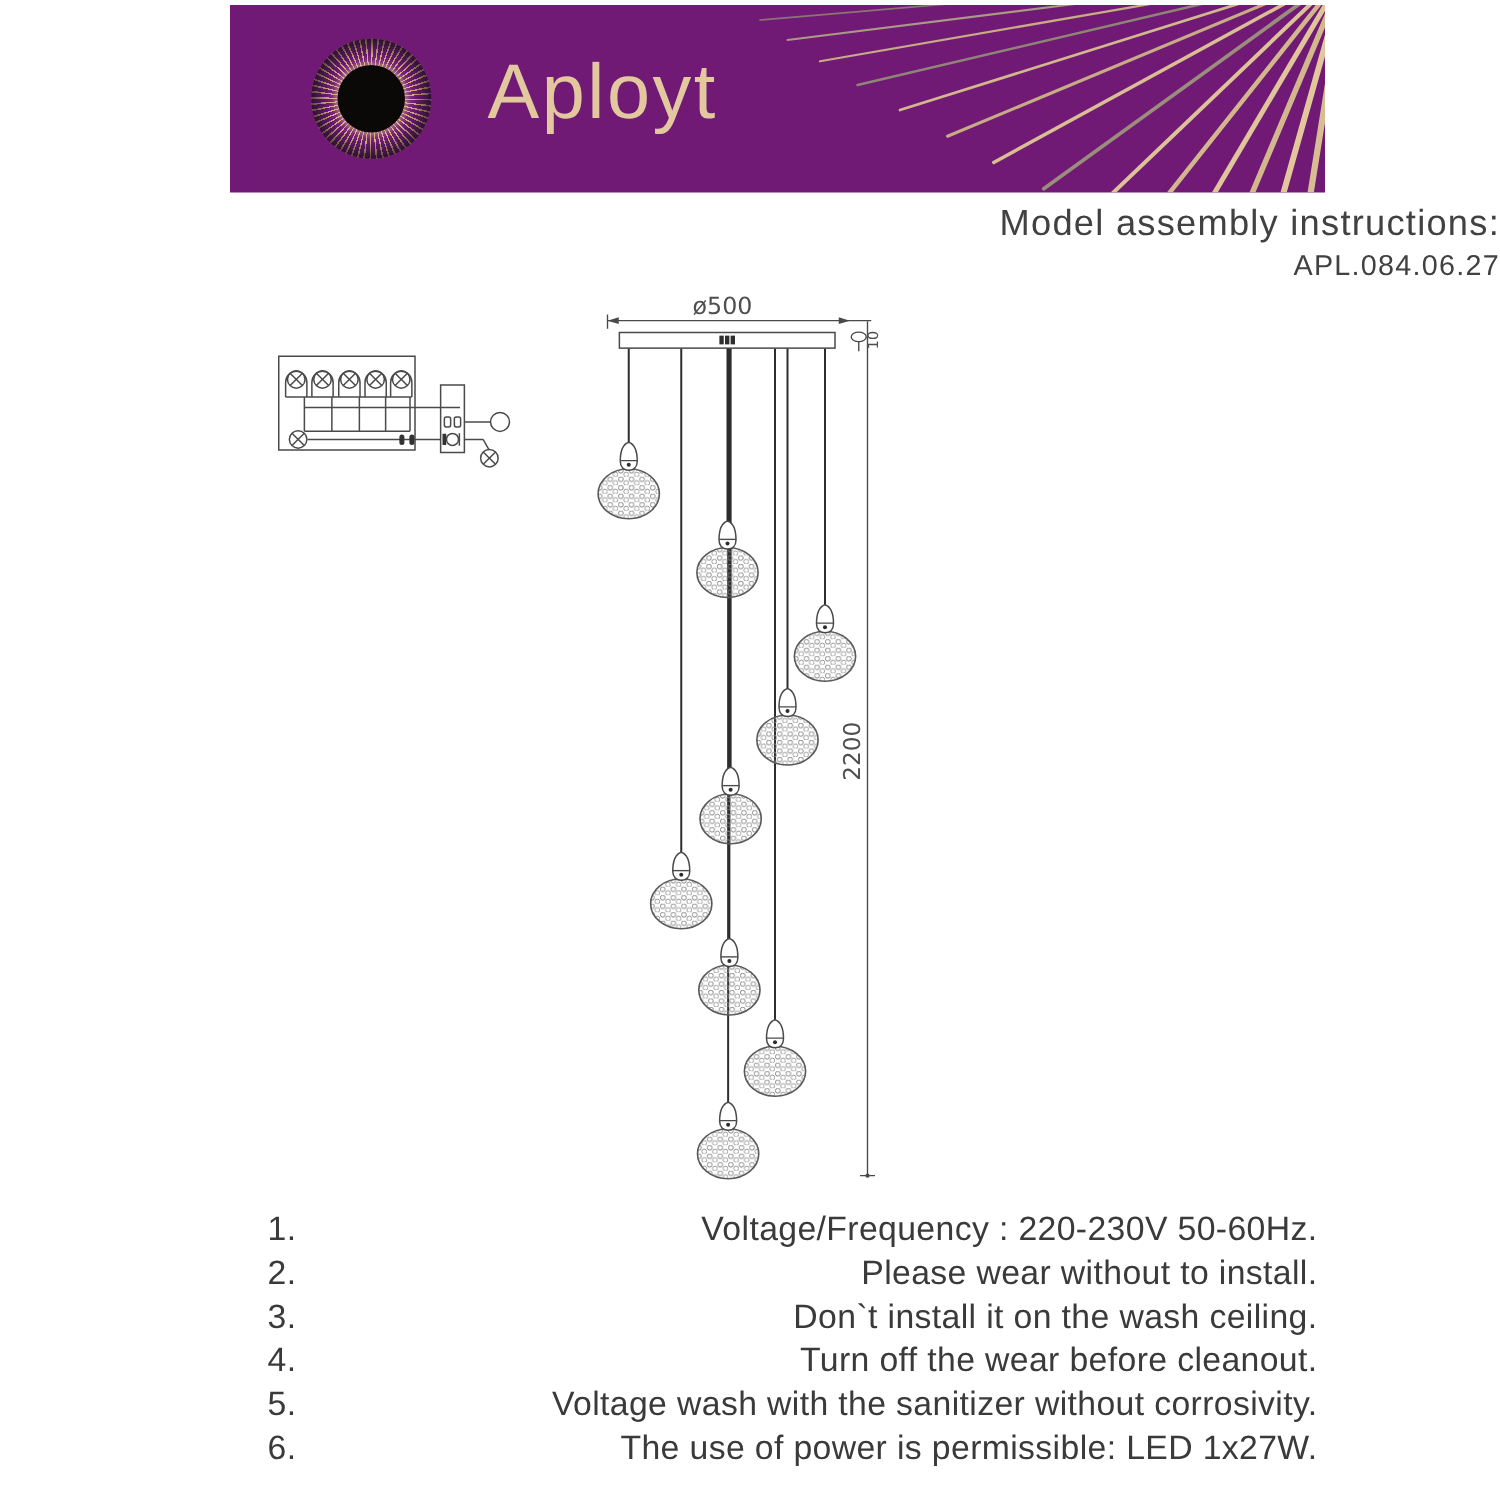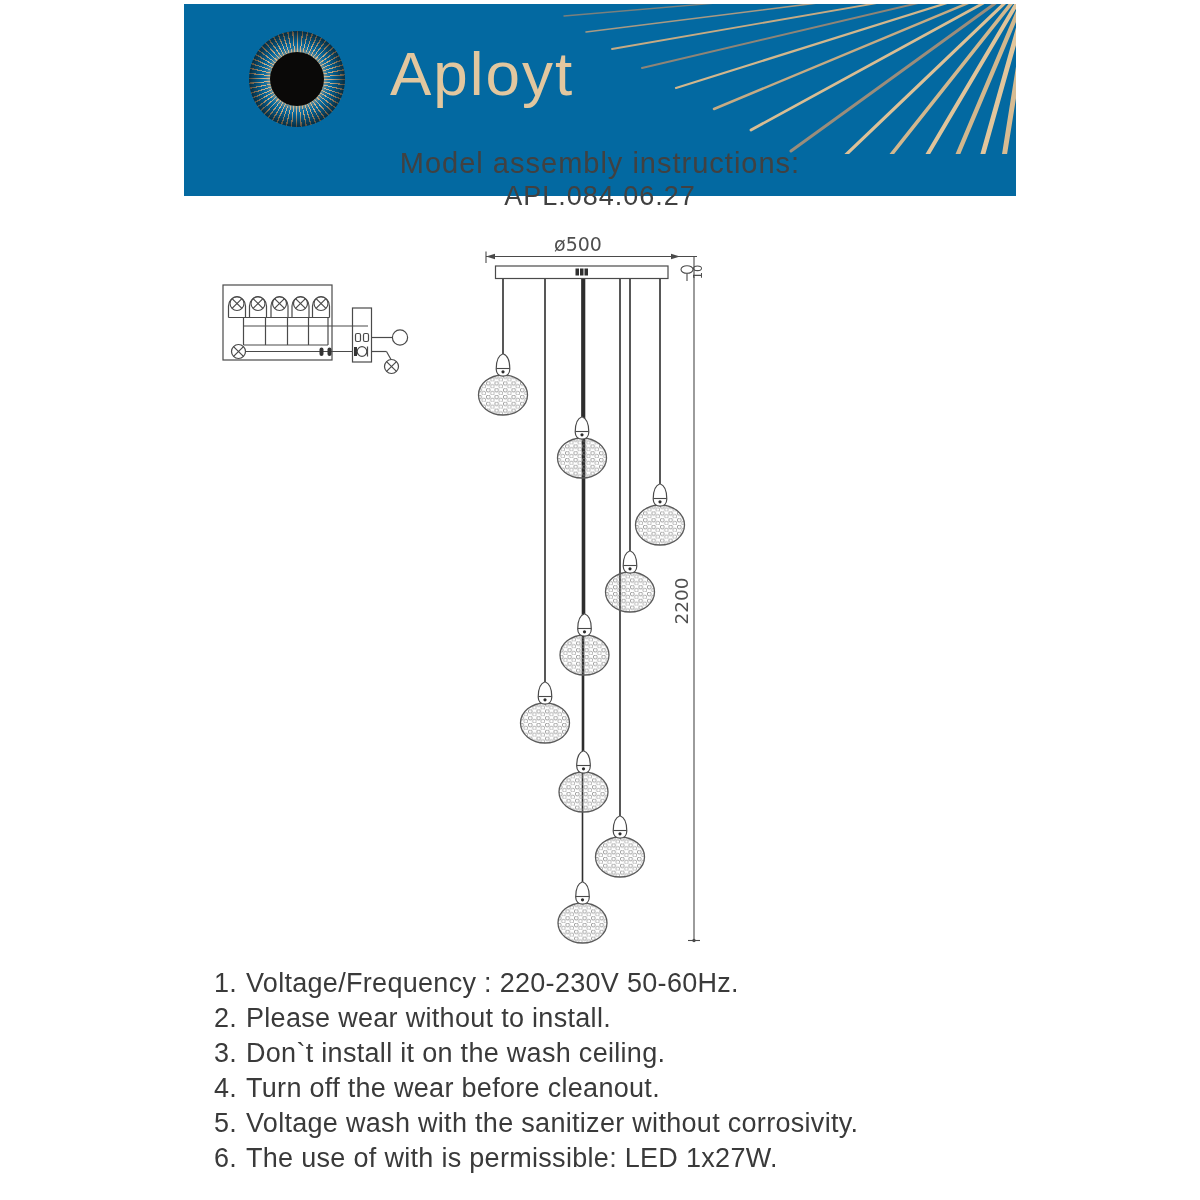--- a/index.html
+++ b/index.html
@@ -1,47 +1,47 @@
 <!DOCTYPE html>
 <html><head>
 <meta charset="utf-8">
 <style>
   html,body{margin:0;padding:0;background:#ffffff;}
   .page{position:relative;width:1200px;height:1200px;background:#ffffff;overflow:hidden;
         font-family:"Liberation Sans",sans-serif;}
 
   
-  .banner{position:absolute;left:184px;top:4px;width:832px;height:192px;background:#0369a1;overflow:hidden;}
+  .banner{position:absolute;left:184px;top:4px;width:832px;height:150px;background:#701a75;overflow:hidden;padding-left:44px;}
   .burst{position:absolute;left:65px;top:27px;width:96px;height:96px;}
   .burst .rays{position:absolute;inset:0;border-radius:50%;
       background:repeating-conic-gradient(rgba(216,180,136,.95) 0deg 1.7deg, rgba(12,11,9,0) 1.7deg 6deg);}
   .burst .innerglow{position:absolute;inset:0;border-radius:50%;
       background:radial-gradient(circle, rgba(12,11,9,0) 0 25%, rgba(228,194,150,.55) 30%, rgba(12,11,9,0) 46%);}
   .burst .fade{position:absolute;inset:0;border-radius:50%;
       background:radial-gradient(circle, rgba(12,11,9,0) 0 50%, rgba(12,11,9,.55) 68%, #0c0b09 82%);}
   .burst .core{position:absolute;left:21px;top:21px;width:54px;height:54px;border-radius:50%;
       background:#0a0908;box-shadow:0 0 7px 2px rgba(226,192,148,.55);}
   .brand{position:absolute;left:206px;top:34px;font-size:62px;font-weight:300;color:#e2c79f;
       letter-spacing:2px;font-family:"Liberation Sans",sans-serif;}
   .rays-right{position:absolute;right:0;top:0;}
 
   
-  .title-block{position:absolute;left:0;top:147px;width:1200px;text-align:center;color:#414141;}
+  .title-block{position:absolute;left:0;top:163px;width:1200px;text-align:right;color:#414141;}
   .title-block .h1{font-size:29px;letter-spacing:1px;line-height:33px;}
-  .title-block .h2{font-size:27px;letter-spacing:1px;line-height:33px;}
+  .title-block .h2{font-size:23px;letter-spacing:1px;line-height:33px;}
 
   
   .diagram{position:absolute;left:200px;top:235px;}
   .dimtext{font-family:"DejaVu Sans",sans-serif;fill:#4f4f4f;}
 
   
   .instructions{position:absolute;left:214px;top:968px;width:840px;color:#3a3a3a;}
   .instr-row{display:flex;align-items:baseline;height:35px;font-size:27px;letter-spacing:.3px;}
   .instr-row .num{width:32px;flex:0 0 32px;}
-  .instr-row .txt{flex:1;white-space:nowrap;}
+  .instr-row .txt{flex:1;white-space:nowrap;text-align:right;}
 </style>
 </head>
 <body>
 
 <div class="page">
 
   <div class="banner">
     <div class="burst">
       <div class="rays"></div>
       <div class="innerglow"></div>
@@ -201,17 +201,17 @@
     <div class="instr-row">
       <span class="num">4.</span>
       <span class="txt">Turn off the wear before cleanout.</span>
     </div>
     <div class="instr-row">
       <span class="num">5.</span>
       <span class="txt">Voltage wash with the sanitizer without corrosivity.</span>
     </div>
     <div class="instr-row">
       <span class="num">6.</span>
-      <span class="txt">The use of with is permissible: LED 1x27W.</span>
+      <span class="txt">The use of power is permissible: LED 1x27W.</span>
     </div>
   </div>
 
 </div>
 
 </body></html>

